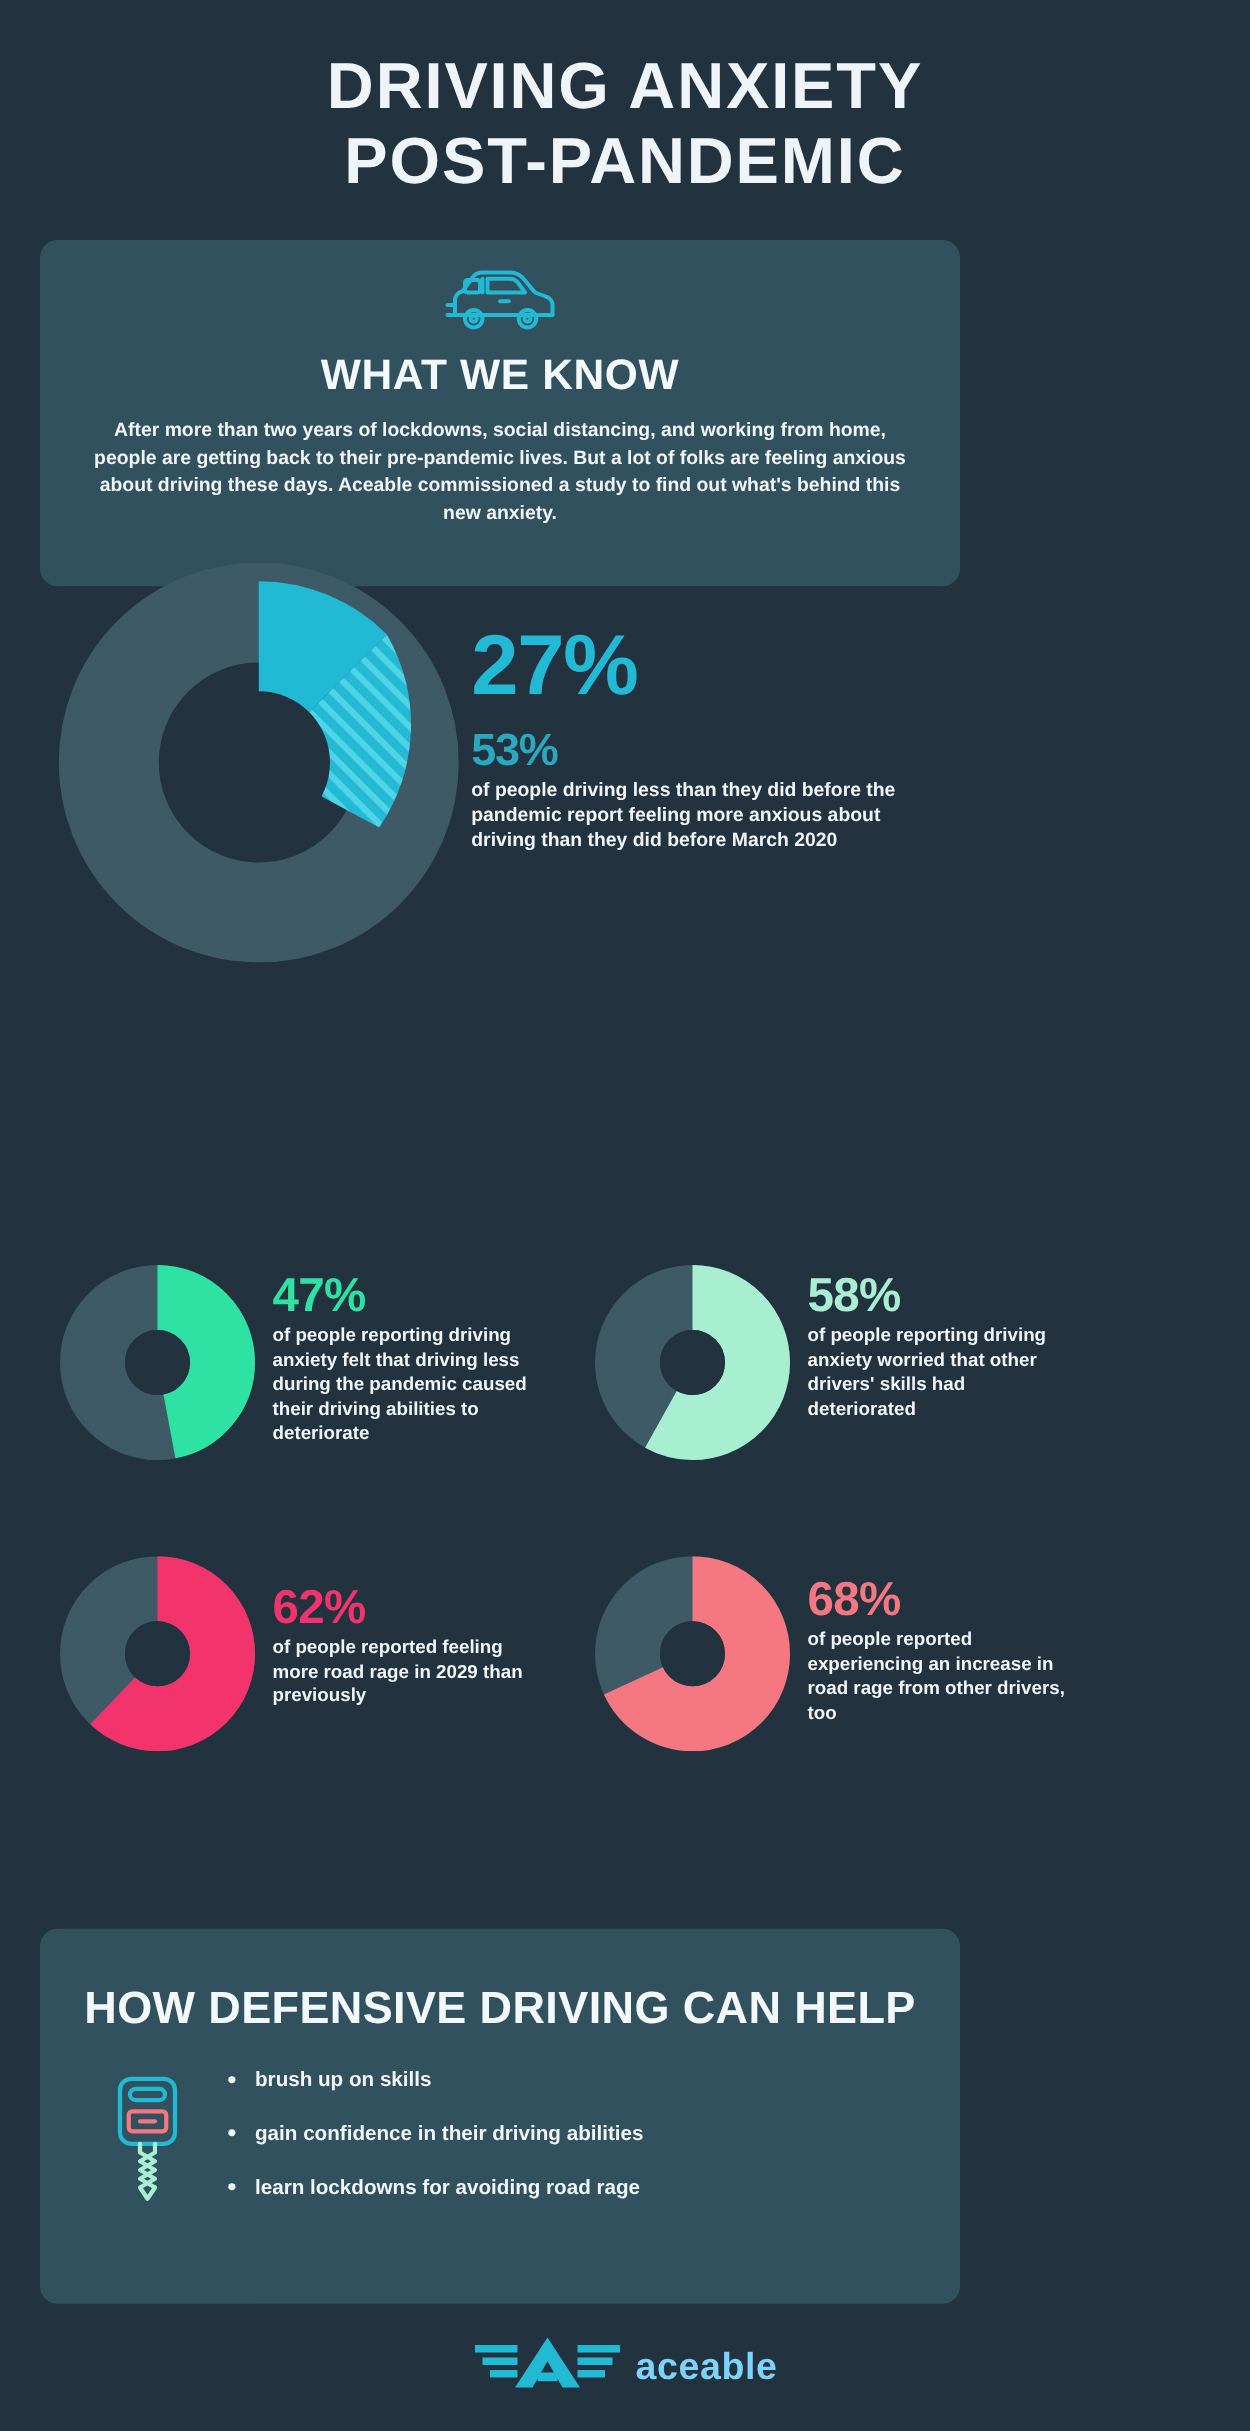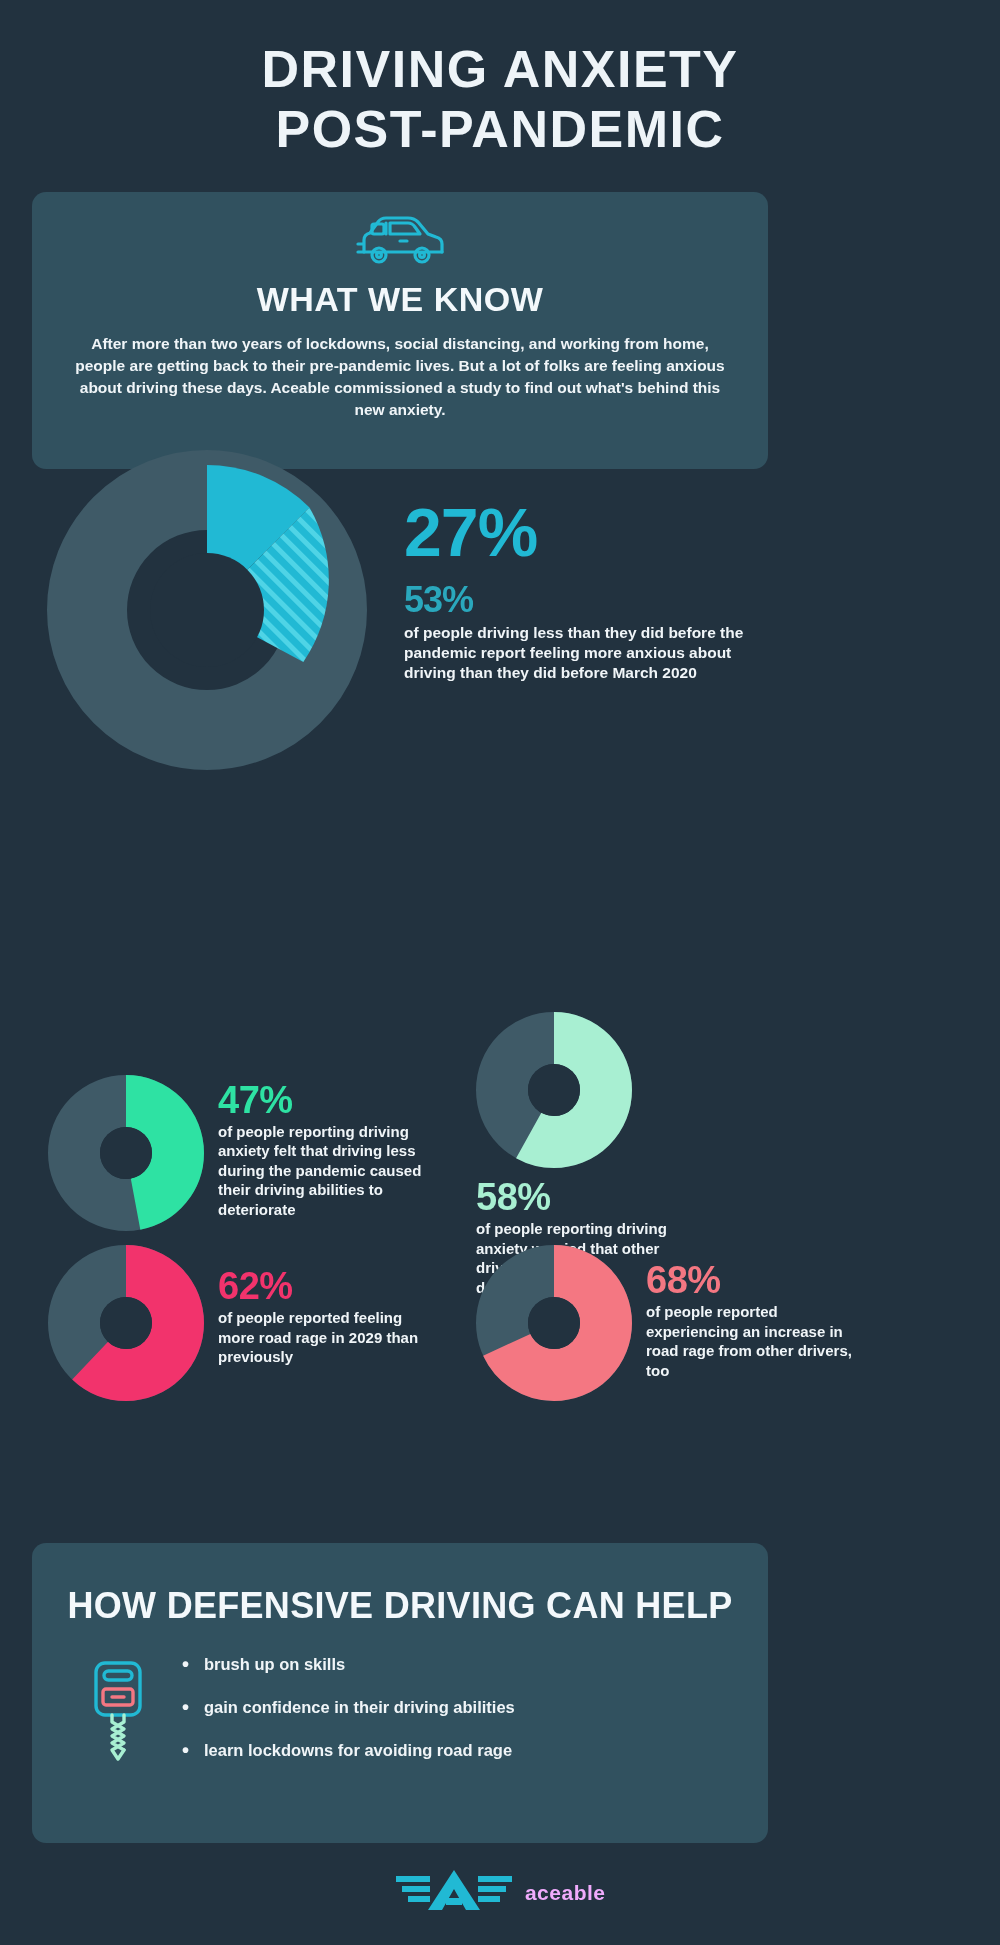--- a/index.html
+++ b/index.html
@@ -73,21 +73,21 @@
   }
 
   
   #big-donut {
     position: absolute;
     left: 47px;
     top: 450px;
   }
   #big-stats {
     position: absolute;
-    left: 404px;
+    left: 377px;
     top: 500px;
     width: 370px;
   }
   .big-pct {
     font-size: 68px;
     font-weight: bold;
     line-height: 0.95;
     color: #21b9d4;
     letter-spacing: -1px;
   }
@@ -180,24 +180,24 @@
   #logo-block {
     position: absolute;
     left: 0;
     top: 1868px;
     width: 1000px;
     text-align: center;
   }
   .logo-text {
     display: inline-block;
     vertical-align: middle;
-    font-size: 21px;
+    font-size: 30px;
     font-weight: bold;
     letter-spacing: 0.5px;
-    color: #f0abfc;
+    color: #7dd3fc;
     margin-left: 6px;
   }
 </style>
 </head>
 <body>
 
 <div class="page">
 
   <div class="title-block">
     <div class="title-line">DRIVING ANXIETY</div>
@@ -258,21 +258,21 @@
           <circle cx="78" cy="78" r="52" fill="none" stroke="#2ee2a3" stroke-width="52" stroke-dasharray="153.5 173.2" transform="rotate(-90 78 78)"></circle>
           <circle cx="78" cy="78" r="26" fill="#22323f"></circle>
         </svg>
       </div>
       <div class="stat-text">
         <div class="stat-pct" style="color:#2ee2a3">47%</div>
         <div class="stat-desc">of people reporting driving anxiety felt that driving less during the pandemic caused their driving abilities to deteriorate</div>
       </div>
     </div>
 
-    <div class="stat-cell" style="margin-left:18px;flex-direction:column;">
+    <div class="stat-cell" style="margin-left:18px;">
       <div class="stat-donut">
         <svg width="156" height="156" viewBox="0 0 156 156">
           <circle cx="78" cy="78" r="52" fill="none" stroke="#3f5a67" stroke-width="52"></circle>
           <circle cx="78" cy="78" r="52" fill="none" stroke="#a8efd2" stroke-width="52" stroke-dasharray="189.5 137.2" transform="rotate(-90 78 78)"></circle>
           <circle cx="78" cy="78" r="26" fill="#22323f"></circle>
         </svg>
       </div>
       <div class="stat-text">
         <div class="stat-pct" style="color:#a8efd2">58%</div>
         <div class="stat-desc">of people reporting driving anxiety worried that other drivers' skills had deteriorated</div>

